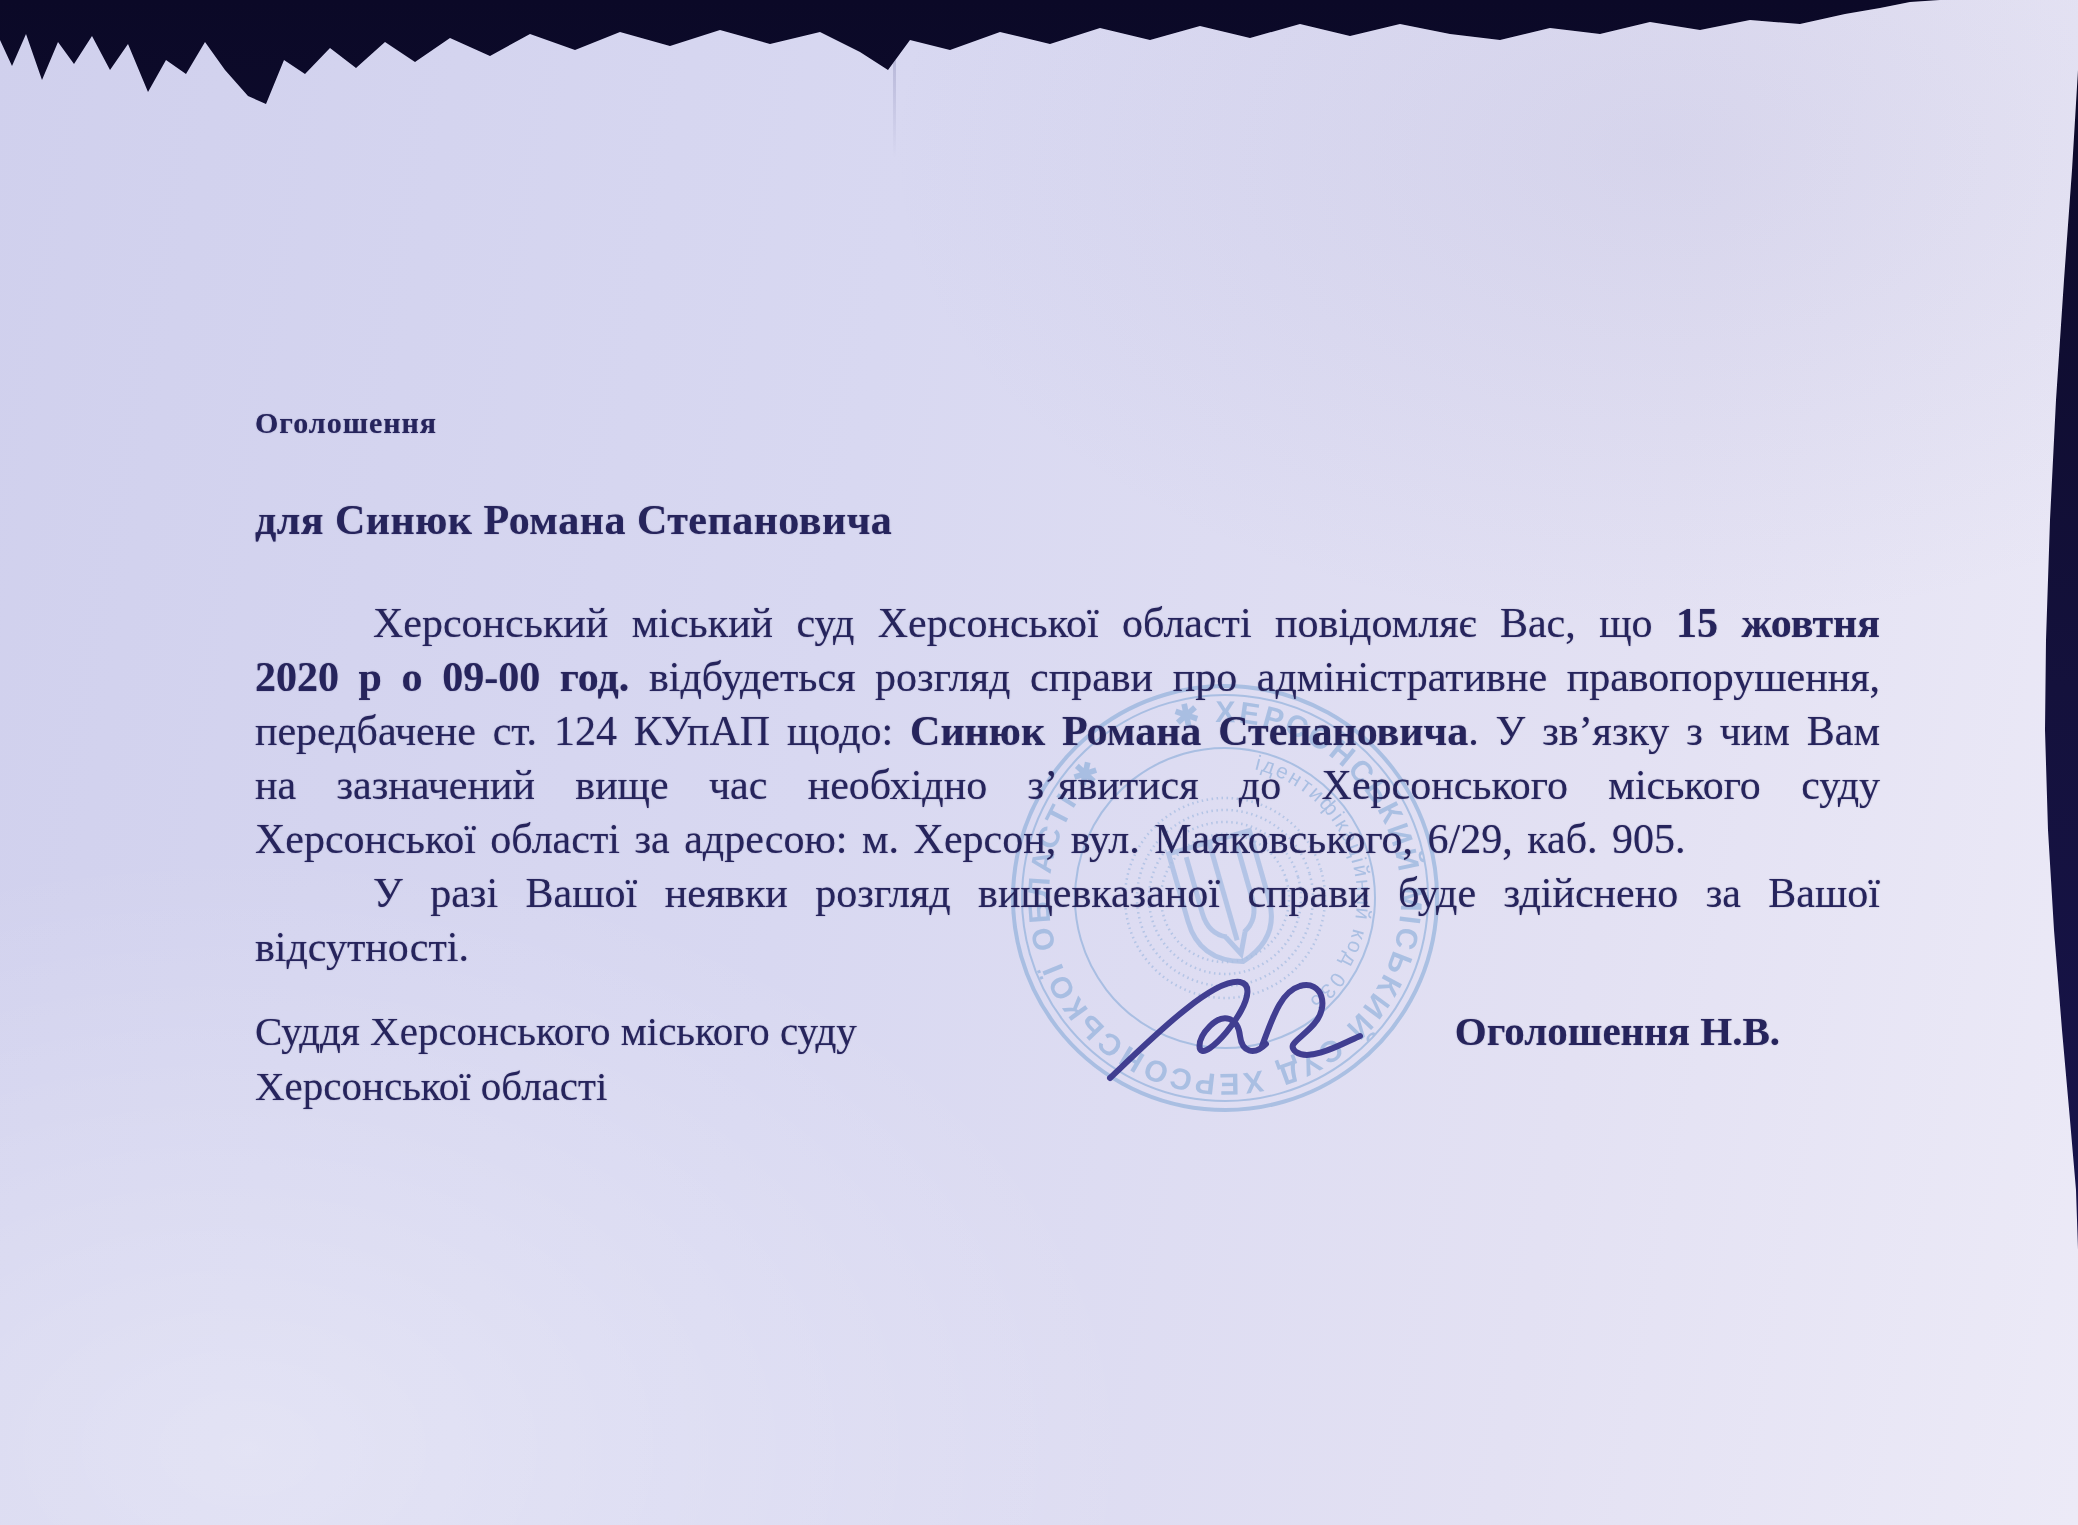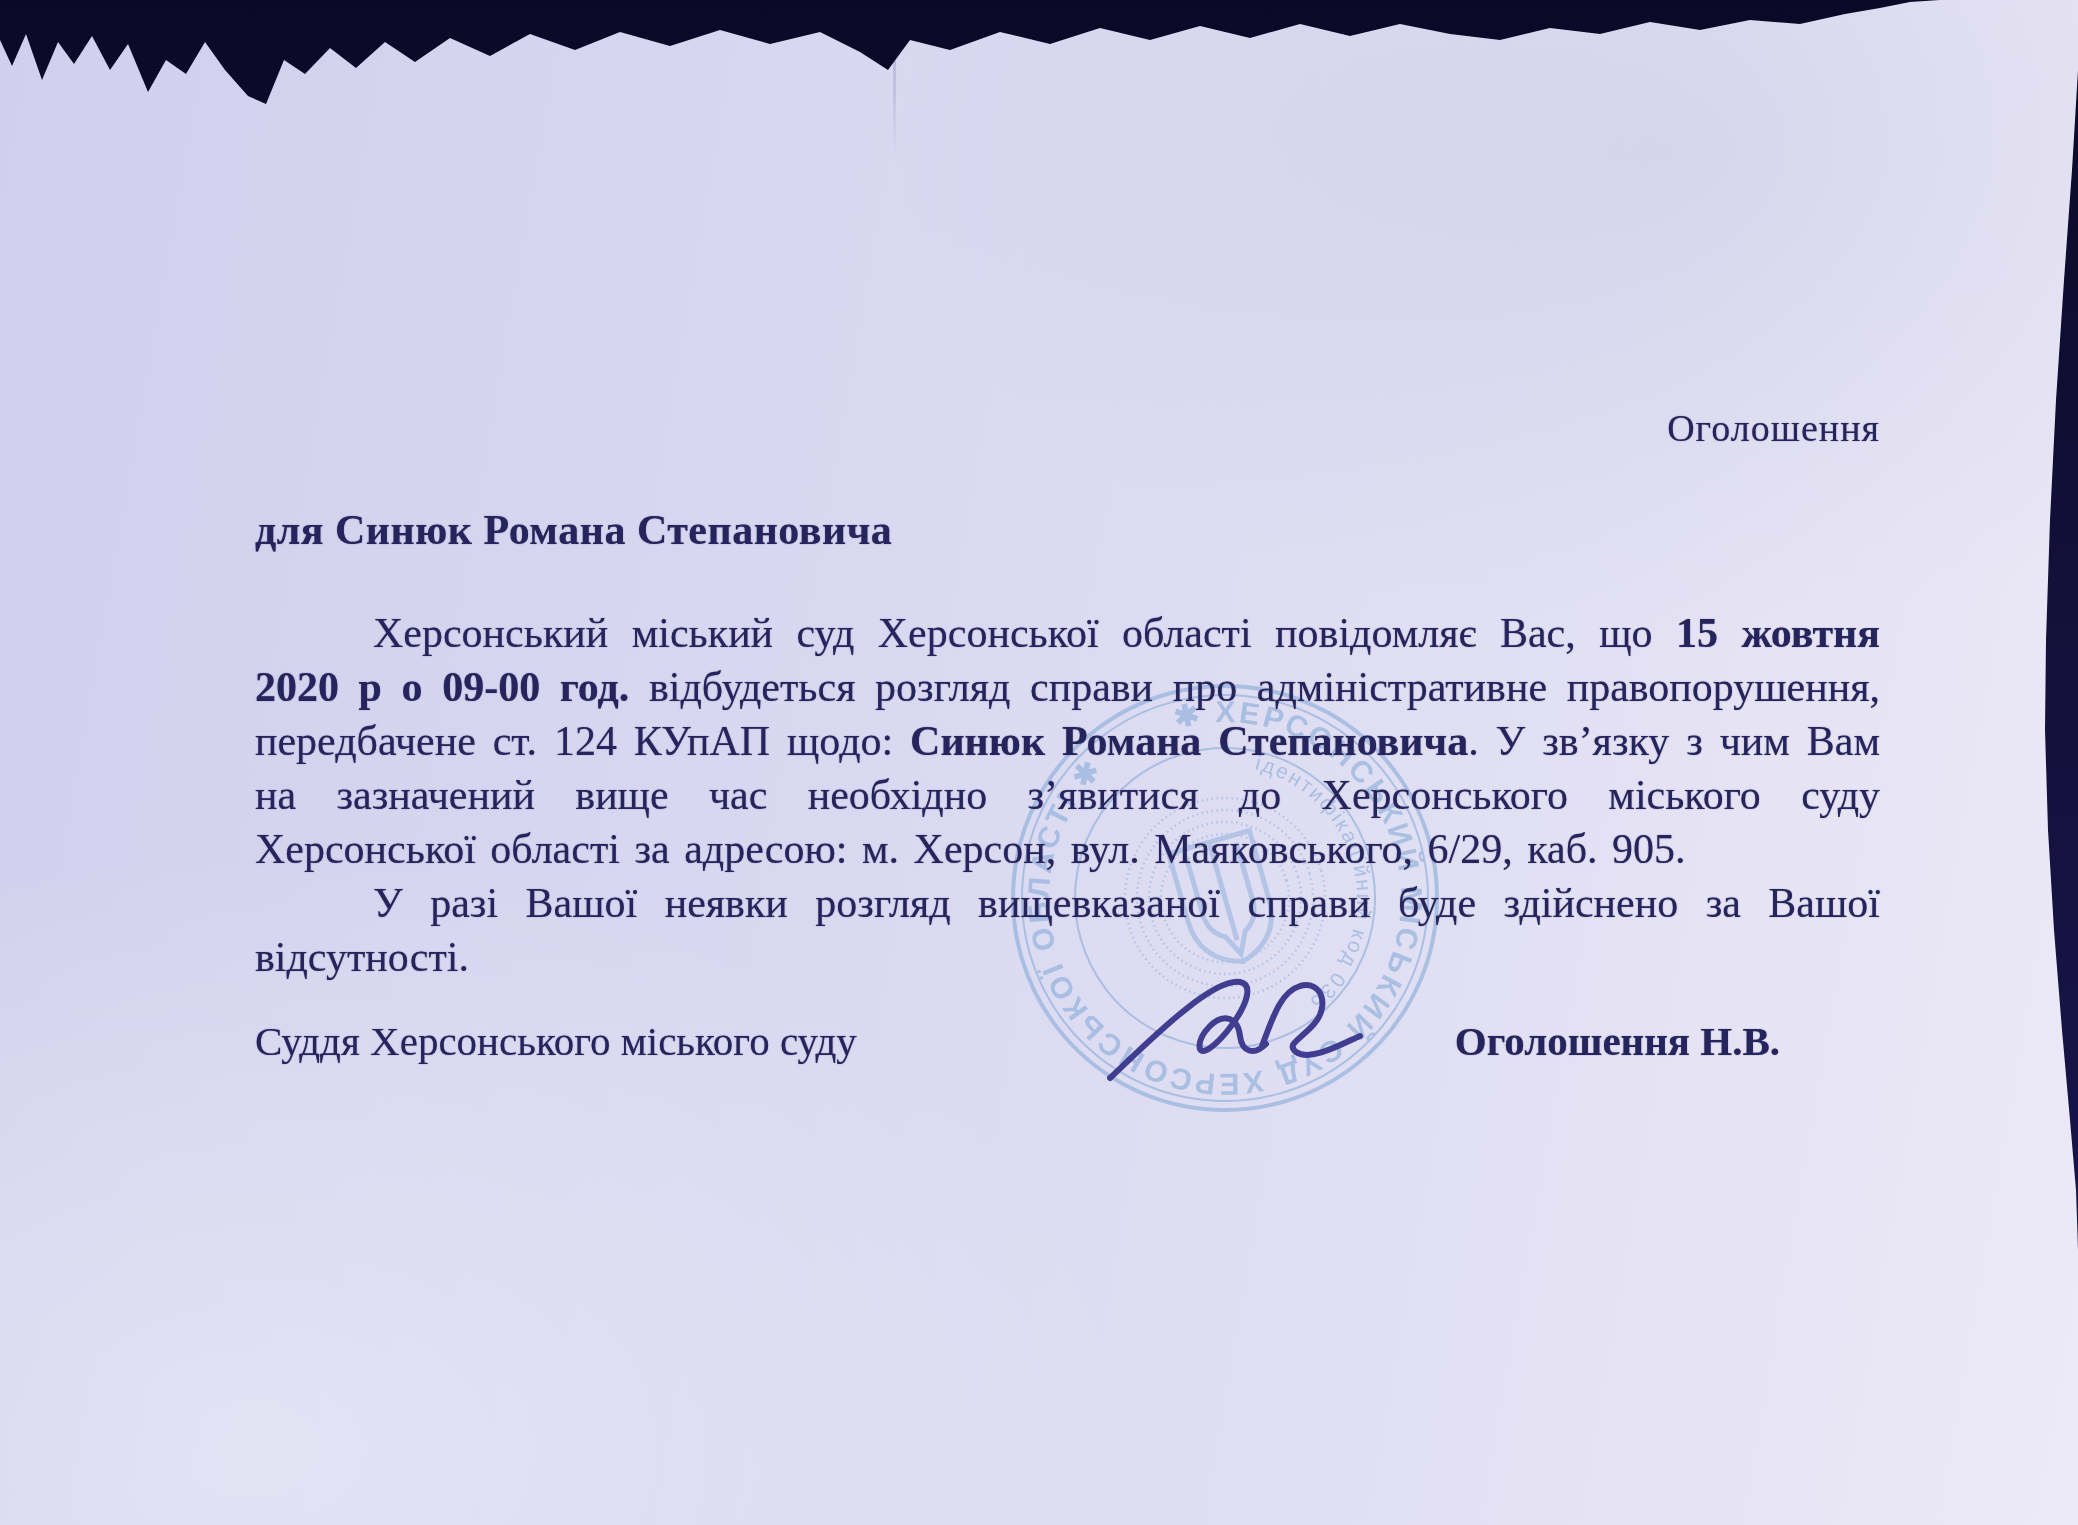--- a/index.html
+++ b/index.html
@@ -30,22 +30,22 @@
   .crease{
     position:absolute;left:893px;top:28px;width:3px;height:130px;
     background:linear-gradient(180deg,rgba(70,70,130,0.28),rgba(70,70,130,0));
   }
   .content{
     position:absolute;left:255px;top:0;width:1625px;
     color:#26245c;
     text-shadow:0 0 1.2px rgba(38,36,92,0.55);
   }
   .doc-title{
-    margin:406px 0 0 0;text-align:right;
-    font-size:38px;font-weight:normal;letter-spacing:1px;
+    margin:406px 0 0 0;text-align:left;
+    font-size:30px;font-weight:bold;letter-spacing:1px;
   }
   .doc-subtitle{
     margin:56px 0 0 0;text-align:left;
     font-size:42px;font-weight:bold;letter-spacing:0.5px;
   }
   .body-par{
     margin:52px 0 0 0;
     font-size:42px;line-height:54px;
     text-align:justify;text-indent:118px;
     word-spacing:4px;
@@ -116,18 +116,19 @@
     <div class="doc-title">Оголошення</div>
     <div class="doc-subtitle">для Синюк Романа Степановича</div>
 
     <p class="body-par"><span>Херсонський міський суд Херсонської області повідомляє Вас, що </span><b>15 жовтня 2020 р о 09-00 год.</b><span> відбудеться розгляд справи про адміністративне правопорушення, передбачене ст. 124 КУпАП щодо: </span><b>Синюк Романа Степановича</b><span>. У зв’язку з чим Вам на зазначений вище час необхідно з’явитися до Херсонського міського суду Херсонської області за адресою: м. Херсон, вул. Маяковського, 6/29, каб. 905.</span></p>
 
     <p class="body-par second">У разі Вашої неявки розгляд вищевказаної справи буде здійснено за Вашої відсутності.</p>
 
     <div class="sig-row">
       <div class="sig-left">
         <div>Суддя Херсонського міського суду</div>
+        <div>Херсонської області</div>
       </div>
       <div class="sig-right">Оголошення Н.В.</div>
     </div>
   </div>
 
 </div>
 
 </body></html>

